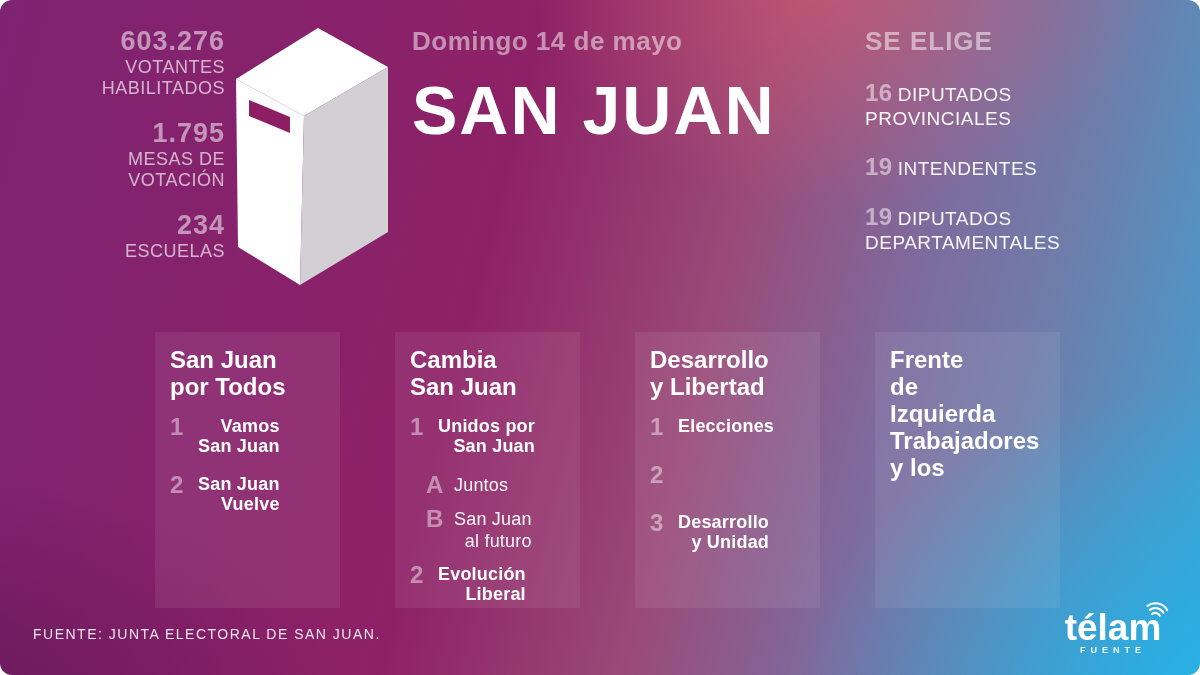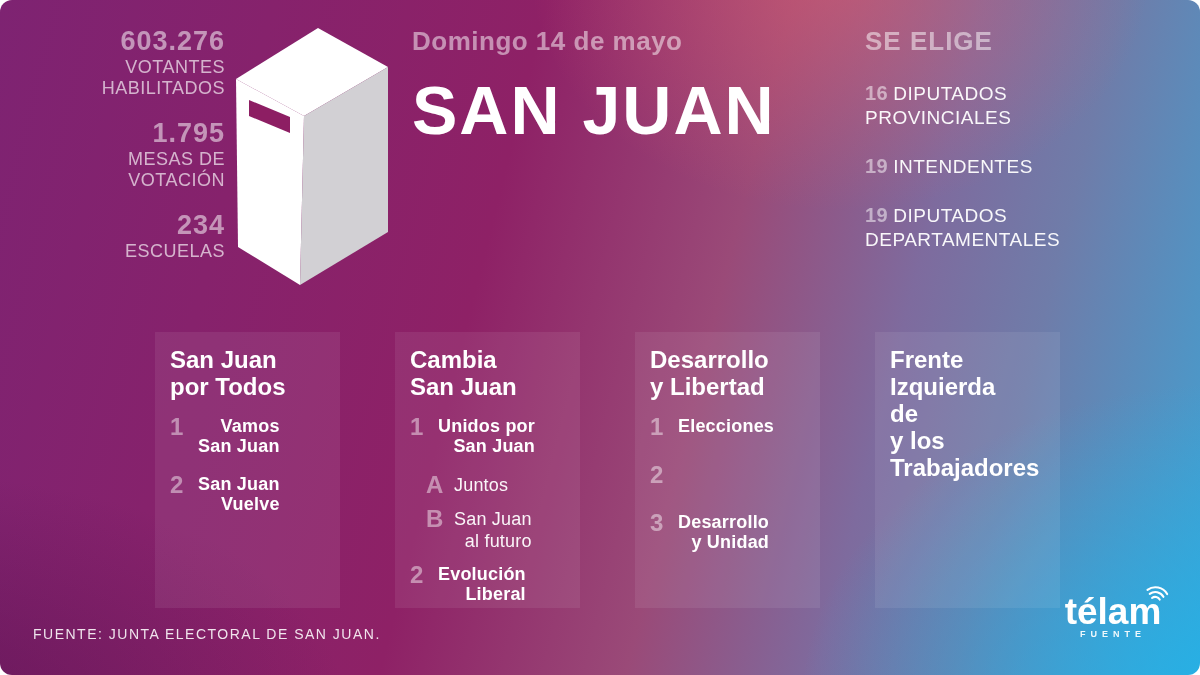--- a/index.html
+++ b/index.html
@@ -30,42 +30,42 @@
   .title-block{ position:absolute; left:412px; top:26px; }
   .date{ font-size:26px; font-weight:bold; letter-spacing:0.5px; color:rgba(255,255,255,0.5); }
   .subtitle{ margin-top:32px; font-size:31px; line-height:36px; font-weight:bold; color:#fff; }
   .subtitle span{ display:block; }
   .province{ margin-top:14px; font-size:68px; font-weight:bold; letter-spacing:2px; color:#fff; white-space:nowrap; }
 
   
   .se-elige{ position:absolute; left:865px; top:26px; width:210px; }
   .se-title{ font-size:26px; font-weight:bold; letter-spacing:1px; color:rgba(255,255,255,0.5); margin-bottom:24px; }
   .se-item{ font-size:19px; line-height:24px; letter-spacing:0.5px; color:rgba(255,255,255,0.95); margin-bottom:24px; }
-  .se-num{ font-size:20px; font-weight:bold; color:rgba(255,255,255,0.5); margin-right:5px; }
+  .se-num{ font-size:24px; font-weight:bold; color:rgba(255,255,255,0.5); margin-right:5px; }
 
   
   .groups-heading{ position:absolute; left:155px; top:292px; font-size:26px; font-weight:bold;
                    letter-spacing:1px; color:rgba(255,255,255,0.5); }
   .groups{ position:absolute; left:155px; top:332px; display:flex; gap:55px; }
   .panel{ width:185px; height:276px; background:rgba(255,255,255,0.075); padding:14px 15px; }
   .panel-title{ font-size:24px; line-height:27px; font-weight:bold; color:#fff; margin-bottom:16px; }
   .panel-title span{ display:block; }
   .g-item{ display:flex; align-items:flex-start; margin-bottom:18px; }
   .g-marker{ flex:none; width:24px; font-size:24px; line-height:22px; font-weight:bold; color:rgba(255,255,255,0.45); }
   .g-label{ font-size:18px; line-height:20px; font-weight:bold; letter-spacing:0.2px; color:#fff; padding-left:4px; }
   .g-label span{ display:block;text-align:right; }
   .g-item.sub{ margin-left:16px; margin-bottom:12px; }
   .g-item.sub .g-label{ font-weight:normal; font-size:18px; line-height:22px; color:rgba(255,255,255,0.95); }
 
   
   .footer{ position:absolute; left:33px; top:626px; font-size:14px; letter-spacing:1.5px;
            color:rgba(255,255,255,0.88);text-align:center; }
 
   
-  .logo{ position:absolute; left:1048px; top:592px; width:130px; text-align:center; color:#fff; }
+  .logo{ position:absolute; left:1048px; top:608px; width:130px; text-align:center; color:#fff; }
   .logo-word{ position:relative; display:inline-block; font-size:37px; font-weight:bold; line-height:40px; }
   .wifi{ position:absolute; top:-9px; right:-8px; width:27px; height:21px; }
   .logo-sub{ font-size:9px; font-weight:bold; letter-spacing:5px; margin-top:-3px; color:rgba(255,255,255,0.92); }
 </style>
 </head>
 <body>
 
 <div class="canvas">
 
   <div class="stats">
@@ -193,24 +193,24 @@
         <span class="g-label">
           <span>Desarrollo</span>
           <span>y Unidad</span>
         </span>
       </div>
     </div>
 
     <div class="panel">
       <div class="panel-title">
         <span>Frente</span>
+        <span>de</span>
         <span>Izquierda</span>
-        <span>de</span>
+        <span>Trabajadores</span>
         <span>y los</span>
-        <span>Trabajadores</span>
       </div>
     </div>
 
   </div>
 
   <div class="footer">FUENTE:  JUNTA ELECTORAL DE SAN JUAN.</div>
 
   <div class="logo">
     <div class="logo-word">
       <span>télam</span>

